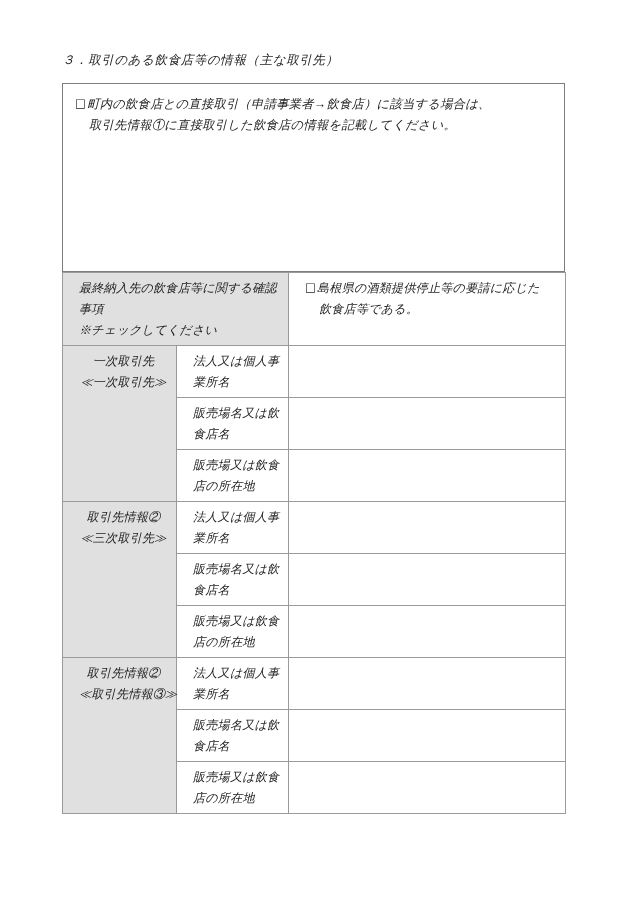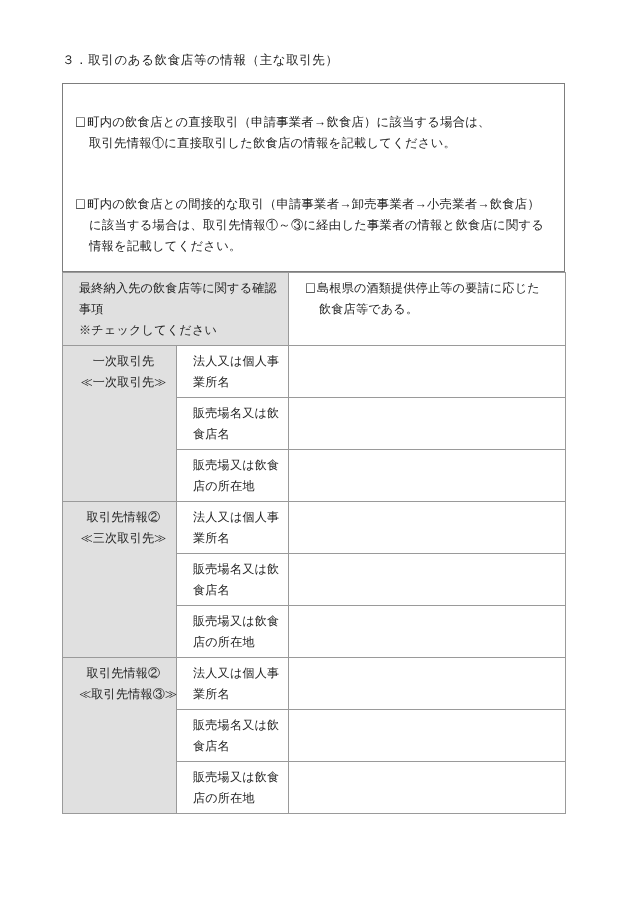--- a/index.html
+++ b/index.html
@@ -17,20 +17,21 @@
   }
 
   .page {
     position: absolute;
     left: 0;
     top: 0;
     width: 630px;
     height: 903px;
     background: #ffffff;
     overflow: hidden;
+    font-style: italic;
   }
 
   
   .section-title {
     position: absolute;
     left: 62px;
     top: 50px;
     font-size: 12.5px;
     letter-spacing: 0.6px;
     line-height: 20px;
@@ -54,21 +55,21 @@
     line-height: 21px;
     letter-spacing: 0.25px;
     color: #1d1d1d;
     padding: 0 12px;
     text-indent: 0;
   }
   .note-para .cont {
     display: block;
     padding-left: 14px;
   }
-  .note-1 { margin-top: 28px; }
+  .note-1 { margin-top: 10px; }
   .note-2 { margin-top: 40px; }
 
   .cb {
     font-family: "DejaVu Sans", sans-serif;
     font-size: 11.5px;
     line-height: 1;
     position: relative;
     top: -1px;
     padding-right: 1px;
   }
@@ -135,25 +136,20 @@
 
   <div class="section-title">３．取引のある飲食店等の情報（主な取引先）</div>
 
   <div class="notes-box">
 
     <div class="note-para note-1">
       <span class="cb">□</span><span>町内の飲食店との直接取引（申請事業者→飲食店）に該当する場合は、</span>
       <span class="cont">取引先情報①に直接取引した飲食店の情報を記載してください。</span>
     </div>
 
-    <div class="note-para note-2">
-      <span class="cb">□</span><span>町内の飲食店との間接的な取引（申請事業者→卸売事業者→小売業者→飲食店）</span>
-      <span class="cont">に該当する場合は、取引先情報①～③に経由した事業者の情報と飲食店に関する</span>
-      <span class="cont">情報を記載してください。</span>
-    </div>
 
   </div>
 
   <table class="tbl">
     <colgroup>
       <col class="col-a">
       <col class="col-b">
       <col class="col-c">
     </colgroup>
     <tbody>

